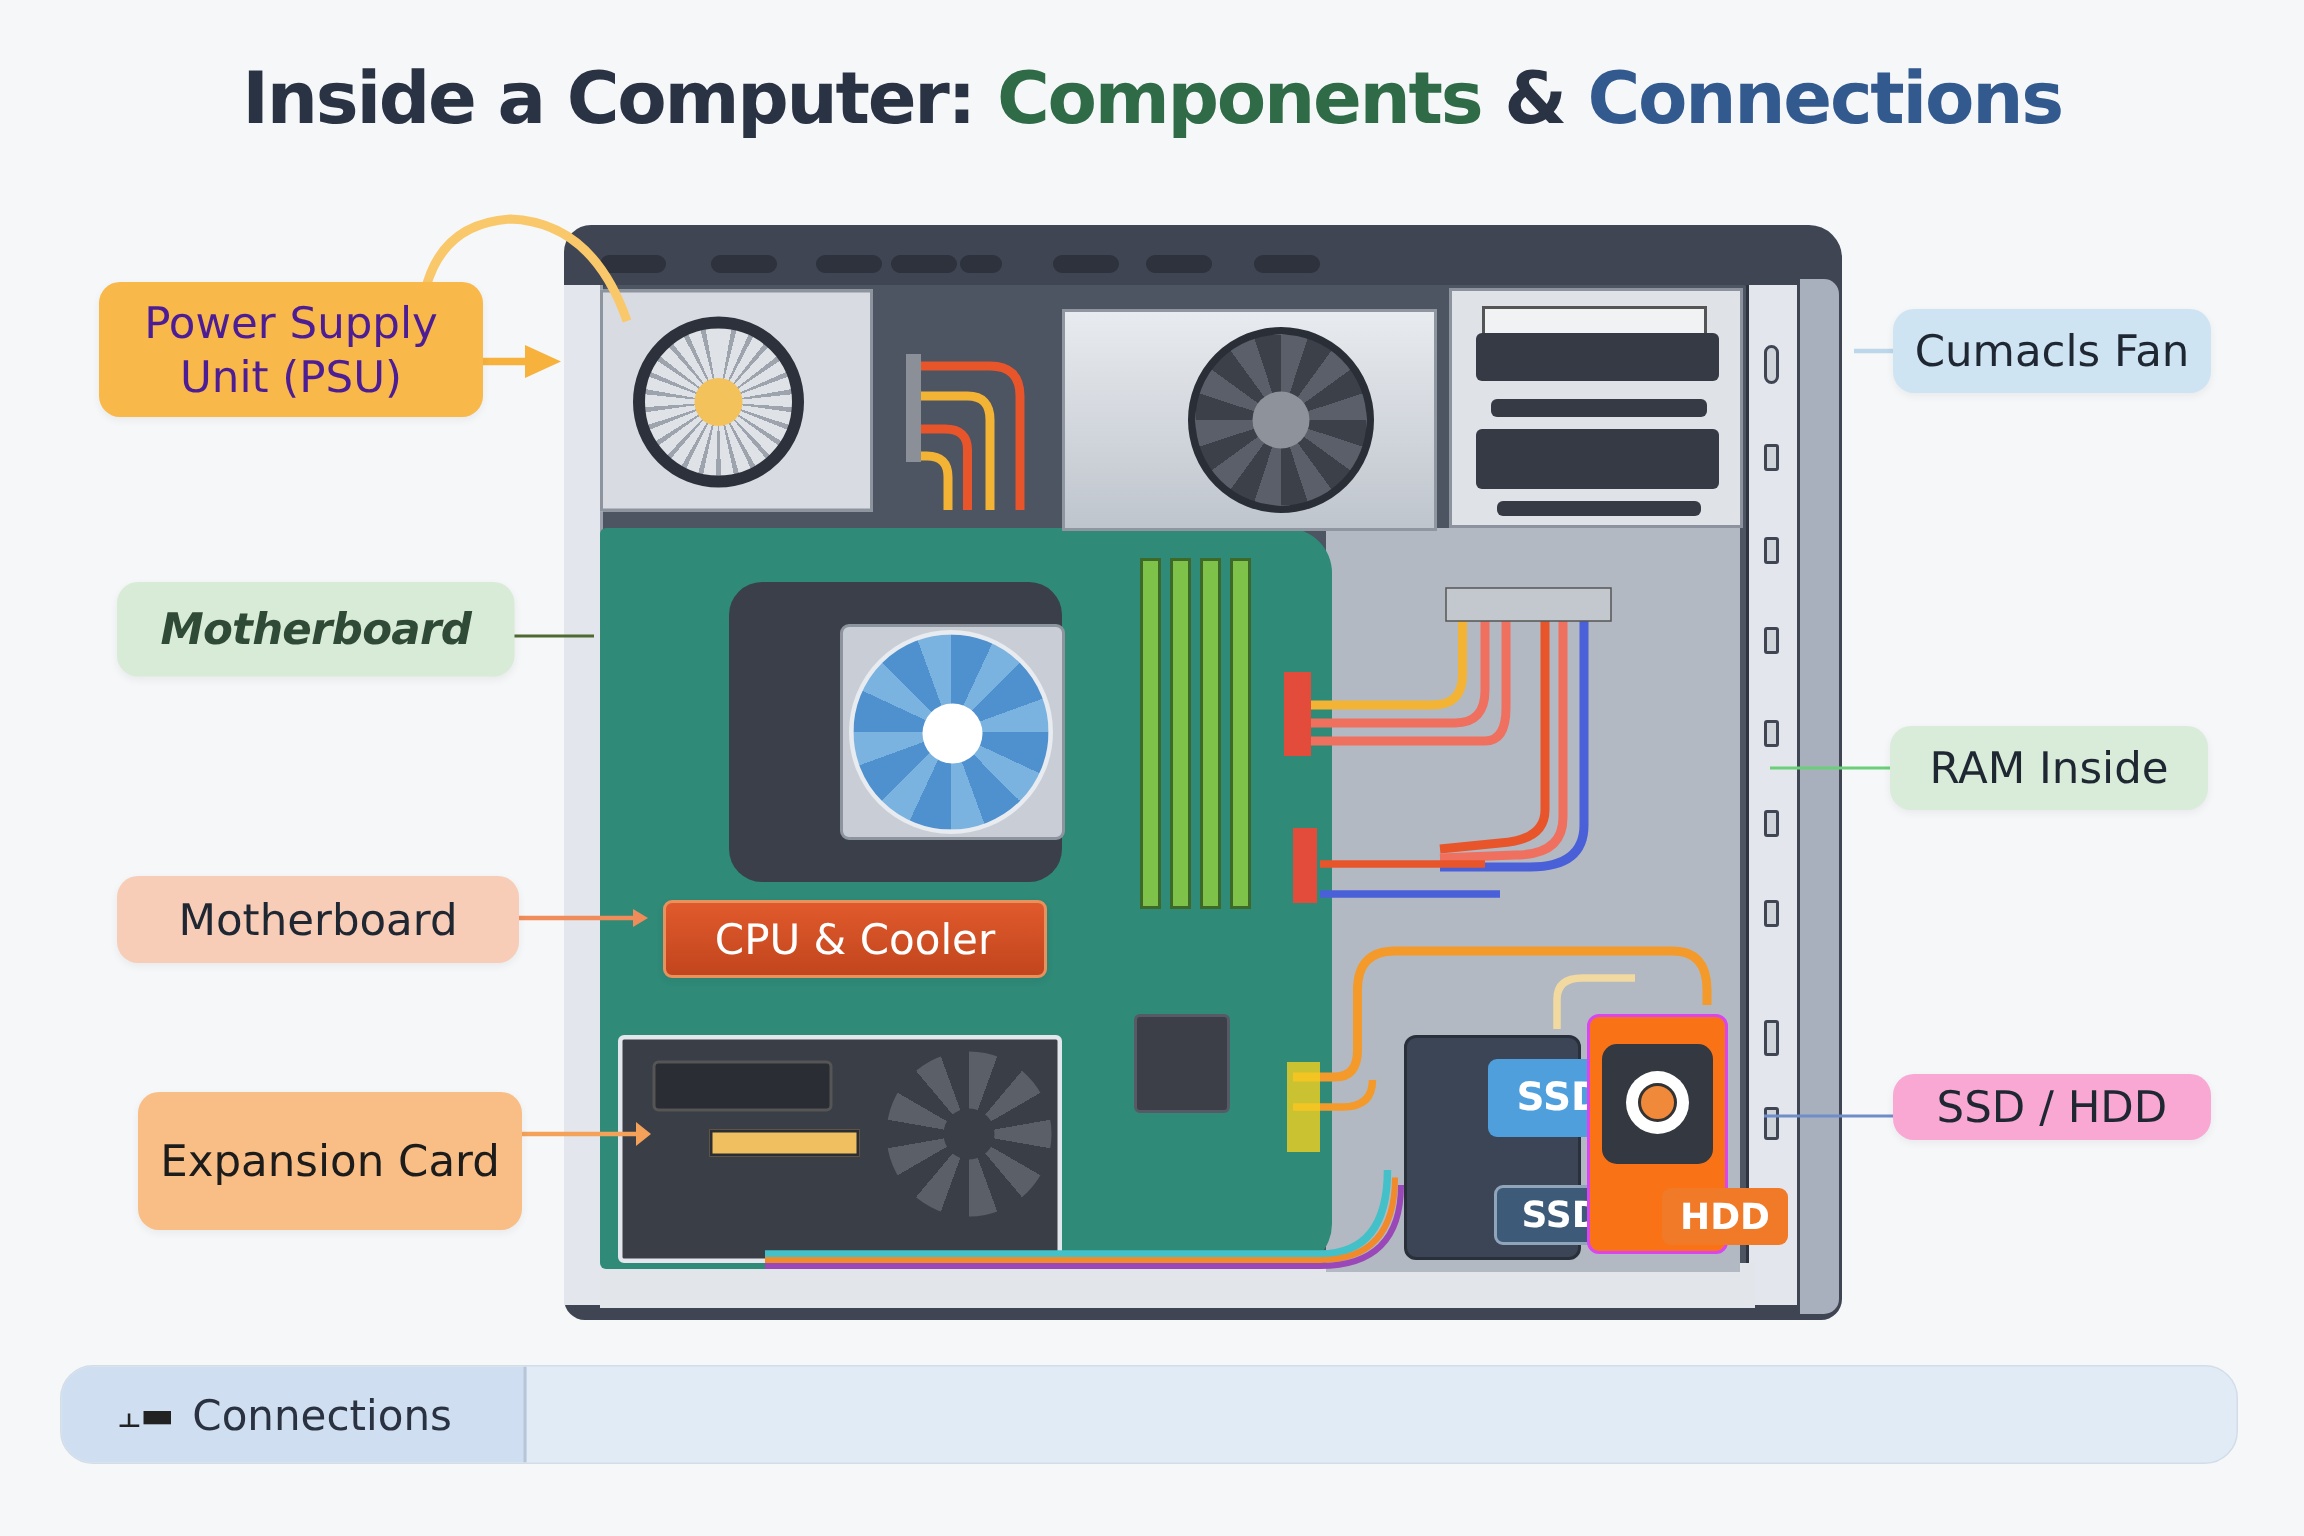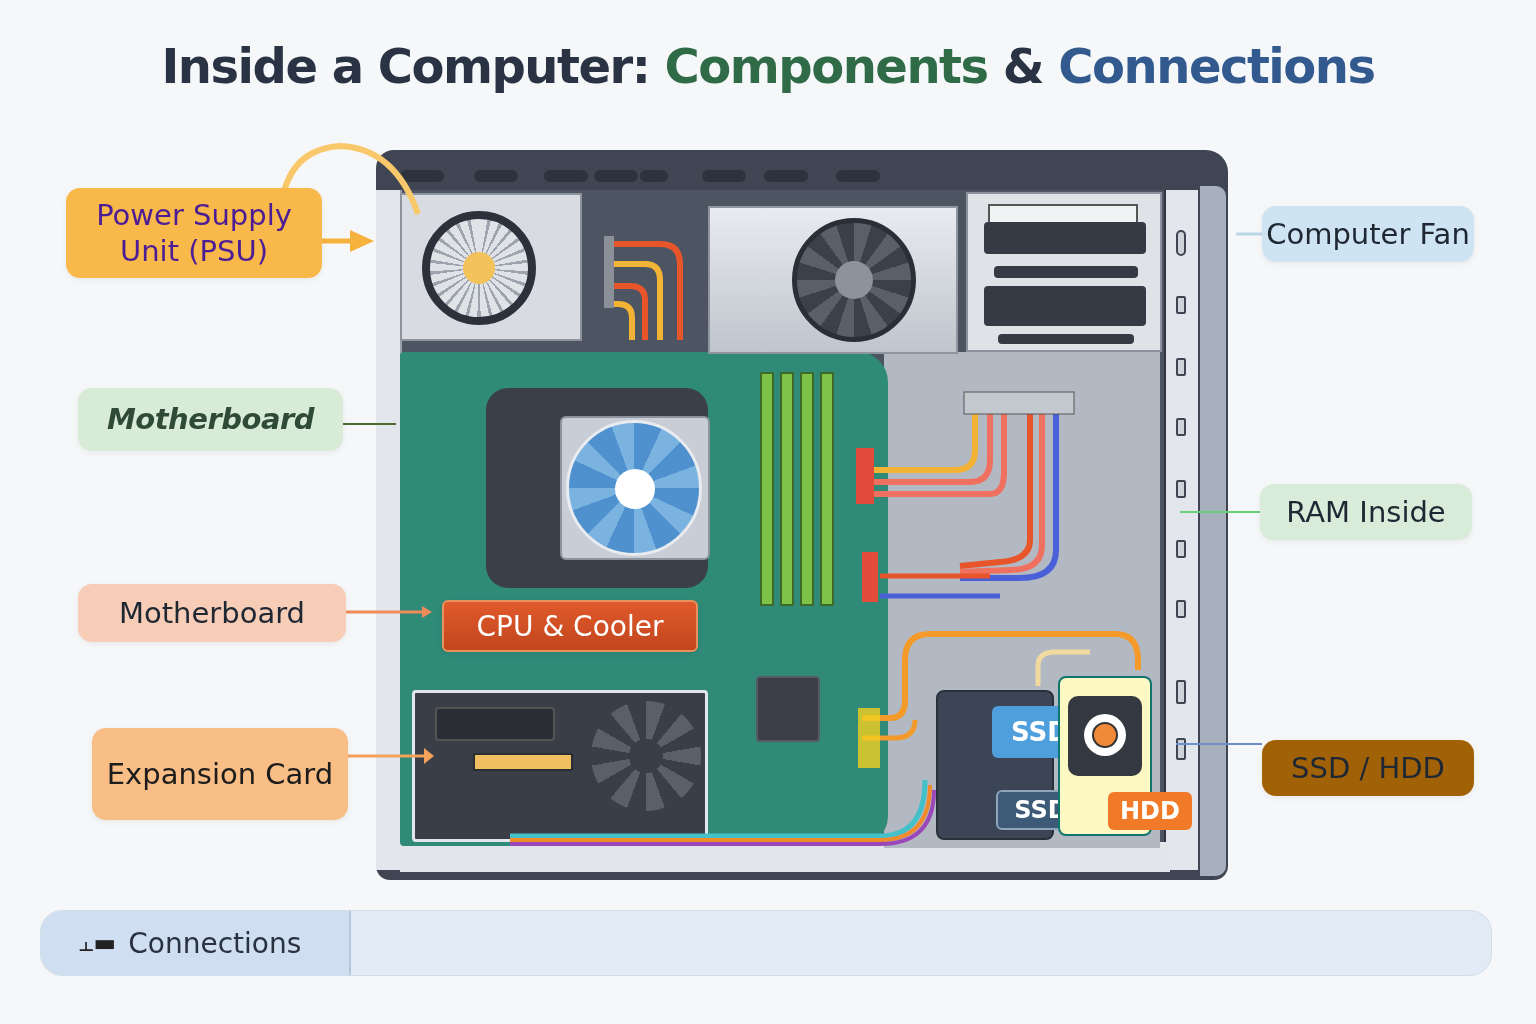--- a/index.html
+++ b/index.html
@@ -26,21 +26,21 @@
     font-size: 29px; line-height: 1.25;
     box-shadow: 0 2px 6px rgba(0,0,0,0.06);
   }
   .lbl-psu { left: 66px; top: 188px; width: 256px; height: 90px; background: #f8b84a; color:#4c1d95; }
   .lbl-mb1 { left: 78px; top: 388px; width: 265px; height: 63px; background: #d7ebd7; color:#2f4a36; font-style: italic; font-weight: bold; letter-spacing:-0.5px;}
   .lbl-mb2 { left: 78px; top: 584px; width: 268px; height: 58px; background: #f8cdb7; }
   .lbl-exp { left: 92px; top: 728px; width: 256px; height: 92px; background: #f9be86; color:#1c1c1c; }
   .lbl-cpu { left: 442px; top: 600px; width: 256px; height: 52px; background: linear-gradient(#e05a2c,#c2451d); color: #fff; border: 2px solid #e9915c; border-radius: 6px; font-size: 28px; z-index: 5;}
   .lbl-fan { left: 1262px; top: 206px; width: 212px; height: 56px; background: #cfe4f2; }
   .lbl-ram { left: 1260px; top: 484px; width: 212px; height: 56px; background: #d8ecd9; }
-  .lbl-ssd { left: 1262px; top: 740px; width: 212px; height: 56px; background: #a16207; }
+  .lbl-ssd { left: 1262px; top: 716px; width: 212px; height: 44px; background: #f9a8d4; }
 
   .case {
     position: absolute; left: 376px; top: 150px; width: 852px; height: 730px;
     background: #3f4553; border-radius: 18px 22px 14px 14px;
   }
   .case-inner { position:absolute; left: 24px; top: 40px; width: 768px; height: 672px; background:#4d5462; border-radius: 6px; overflow:hidden;}
   .rail-left { position:absolute; left: 0; top: 40px; width: 26px; height: 680px; background:#e3e6ec; border-right:2px solid #9aa1ad;}
   .rail-right { position:absolute; left: 788px; top: 40px; width: 34px; height: 680px; background:#e3e6ec; border-left: 2px solid #2e3440;}
   .rail-right2 { position:absolute; left: 824px; top: 36px; width: 26px; height: 690px; background:#a9b0bd; border-radius: 0 10px 10px 0;}
   .bottom-rail { position:absolute; left: 24px; top: 692px; width: 770px; height: 30px; background:#e2e5ea; }
@@ -52,21 +52,21 @@
   .mb { position:absolute; left: 400px; top: 352px; width: 488px; height: 494px; background:#2f8a78; border-radius: 4px 30px 30px 4px; }
   .ssd-bay { position:absolute; left: 966px; top: 192px; width: 196px; height: 160px; background:#dfe2e7; border:2px solid #8c939e;}
   .drive { position:absolute; background:#353a44; border-radius:4px;}
   .gpu-top { position:absolute; left: 708px; top: 206px; width: 250px; height: 148px; background:linear-gradient(#e8ebef,#bfc5cd); border:2px solid #8f96a0; }
   .ram { position:absolute; background:#7fc24a; width: 14px; height: 234px; top: 372px; border:2px solid #3d6a28;}
   .cooler { position:absolute; left: 486px; top: 388px; width: 222px; height: 200px; background:#3a3f49; border-radius: 22px; }
   .cooler-plate { position:absolute; left: 560px; top: 416px; width: 150px; height: 144px; background:#c9ced6; border:2px solid #8e949e; border-radius: 6px;}
   .bay-r { position:absolute; left: 884px; top: 352px; width: 276px; height: 496px; background:#b3b9c3; }
   .exp { position:absolute; left: 412px; top: 690px; width: 296px; height: 152px; background:#3a3e47; border:3px solid #e3e6ec; border-radius: 4px;}
   .ssd-box { position:absolute; left: 936px; top: 690px; width: 118px; height: 150px; background:#3b4556; border-radius:8px; border:2px solid #2a303a;}
-  .hdd-box { position:absolute; left: 1058px; top: 676px; width: 94px; height: 160px; background:#fef9c3; border-radius:8px; border:2px solid #0f766e;}
+  .hdd-box { position:absolute; left: 1058px; top: 676px; width: 94px; height: 160px; background:#f97316; border-radius:8px; border:2px solid #d946ef;}
   .badge { position:absolute; color:#fff; font-weight:bold; text-align:center; border-radius:6px; font-family:"DejaVu Sans", sans-serif;margin-left:44px;}
   .chip { position:absolute; left: 756px; top: 676px; width: 64px; height: 66px; background:#3d3f48; border-radius:4px; border:2px solid #555a66;}
 
   .legend {
     position:absolute; left: 40px; top: 910px; width: 1452px; height: 66px;
     background: #e1ebf5; border-radius: 22px; border: 1px solid #d3dde8;
     display:flex; align-items:center; overflow:hidden;
   }
   .legend-head { width: 310px; height: 100%; background:#cfdff1; display:flex; align-items:center; padding-left: 38px; border-right: 2px solid #b6c6d8; }
   .legend-head .ico { font-size: 24px; color:#222; margin-right: 12px; }
@@ -206,21 +206,21 @@
 
 <div class="label lbl-psu">Power Supply Unit (PSU)</div>
 <div class="label lbl-mb1">Motherboard</div>
 <div class="label lbl-mb2">Motherboard</div>
 <div class="label lbl-exp">
   <div>
     <div>Expansion Card</div>
   </div>
 </div>
 <div class="label lbl-cpu">CPU &amp; Cooler</div>
-<div class="label lbl-fan">Computer Fan</div>
+<div class="label lbl-fan">Cumacls Fan</div>
 <div class="label lbl-ram">RAM Inside</div>
 <div class="label lbl-ssd">SSD / HDD</div>
 
 <div class="legend">
   <div class="legend-head">
     <span class="ico">⫠▬</span>
     <span class="txt">Connections</span>
   </div>
 </div>
 

